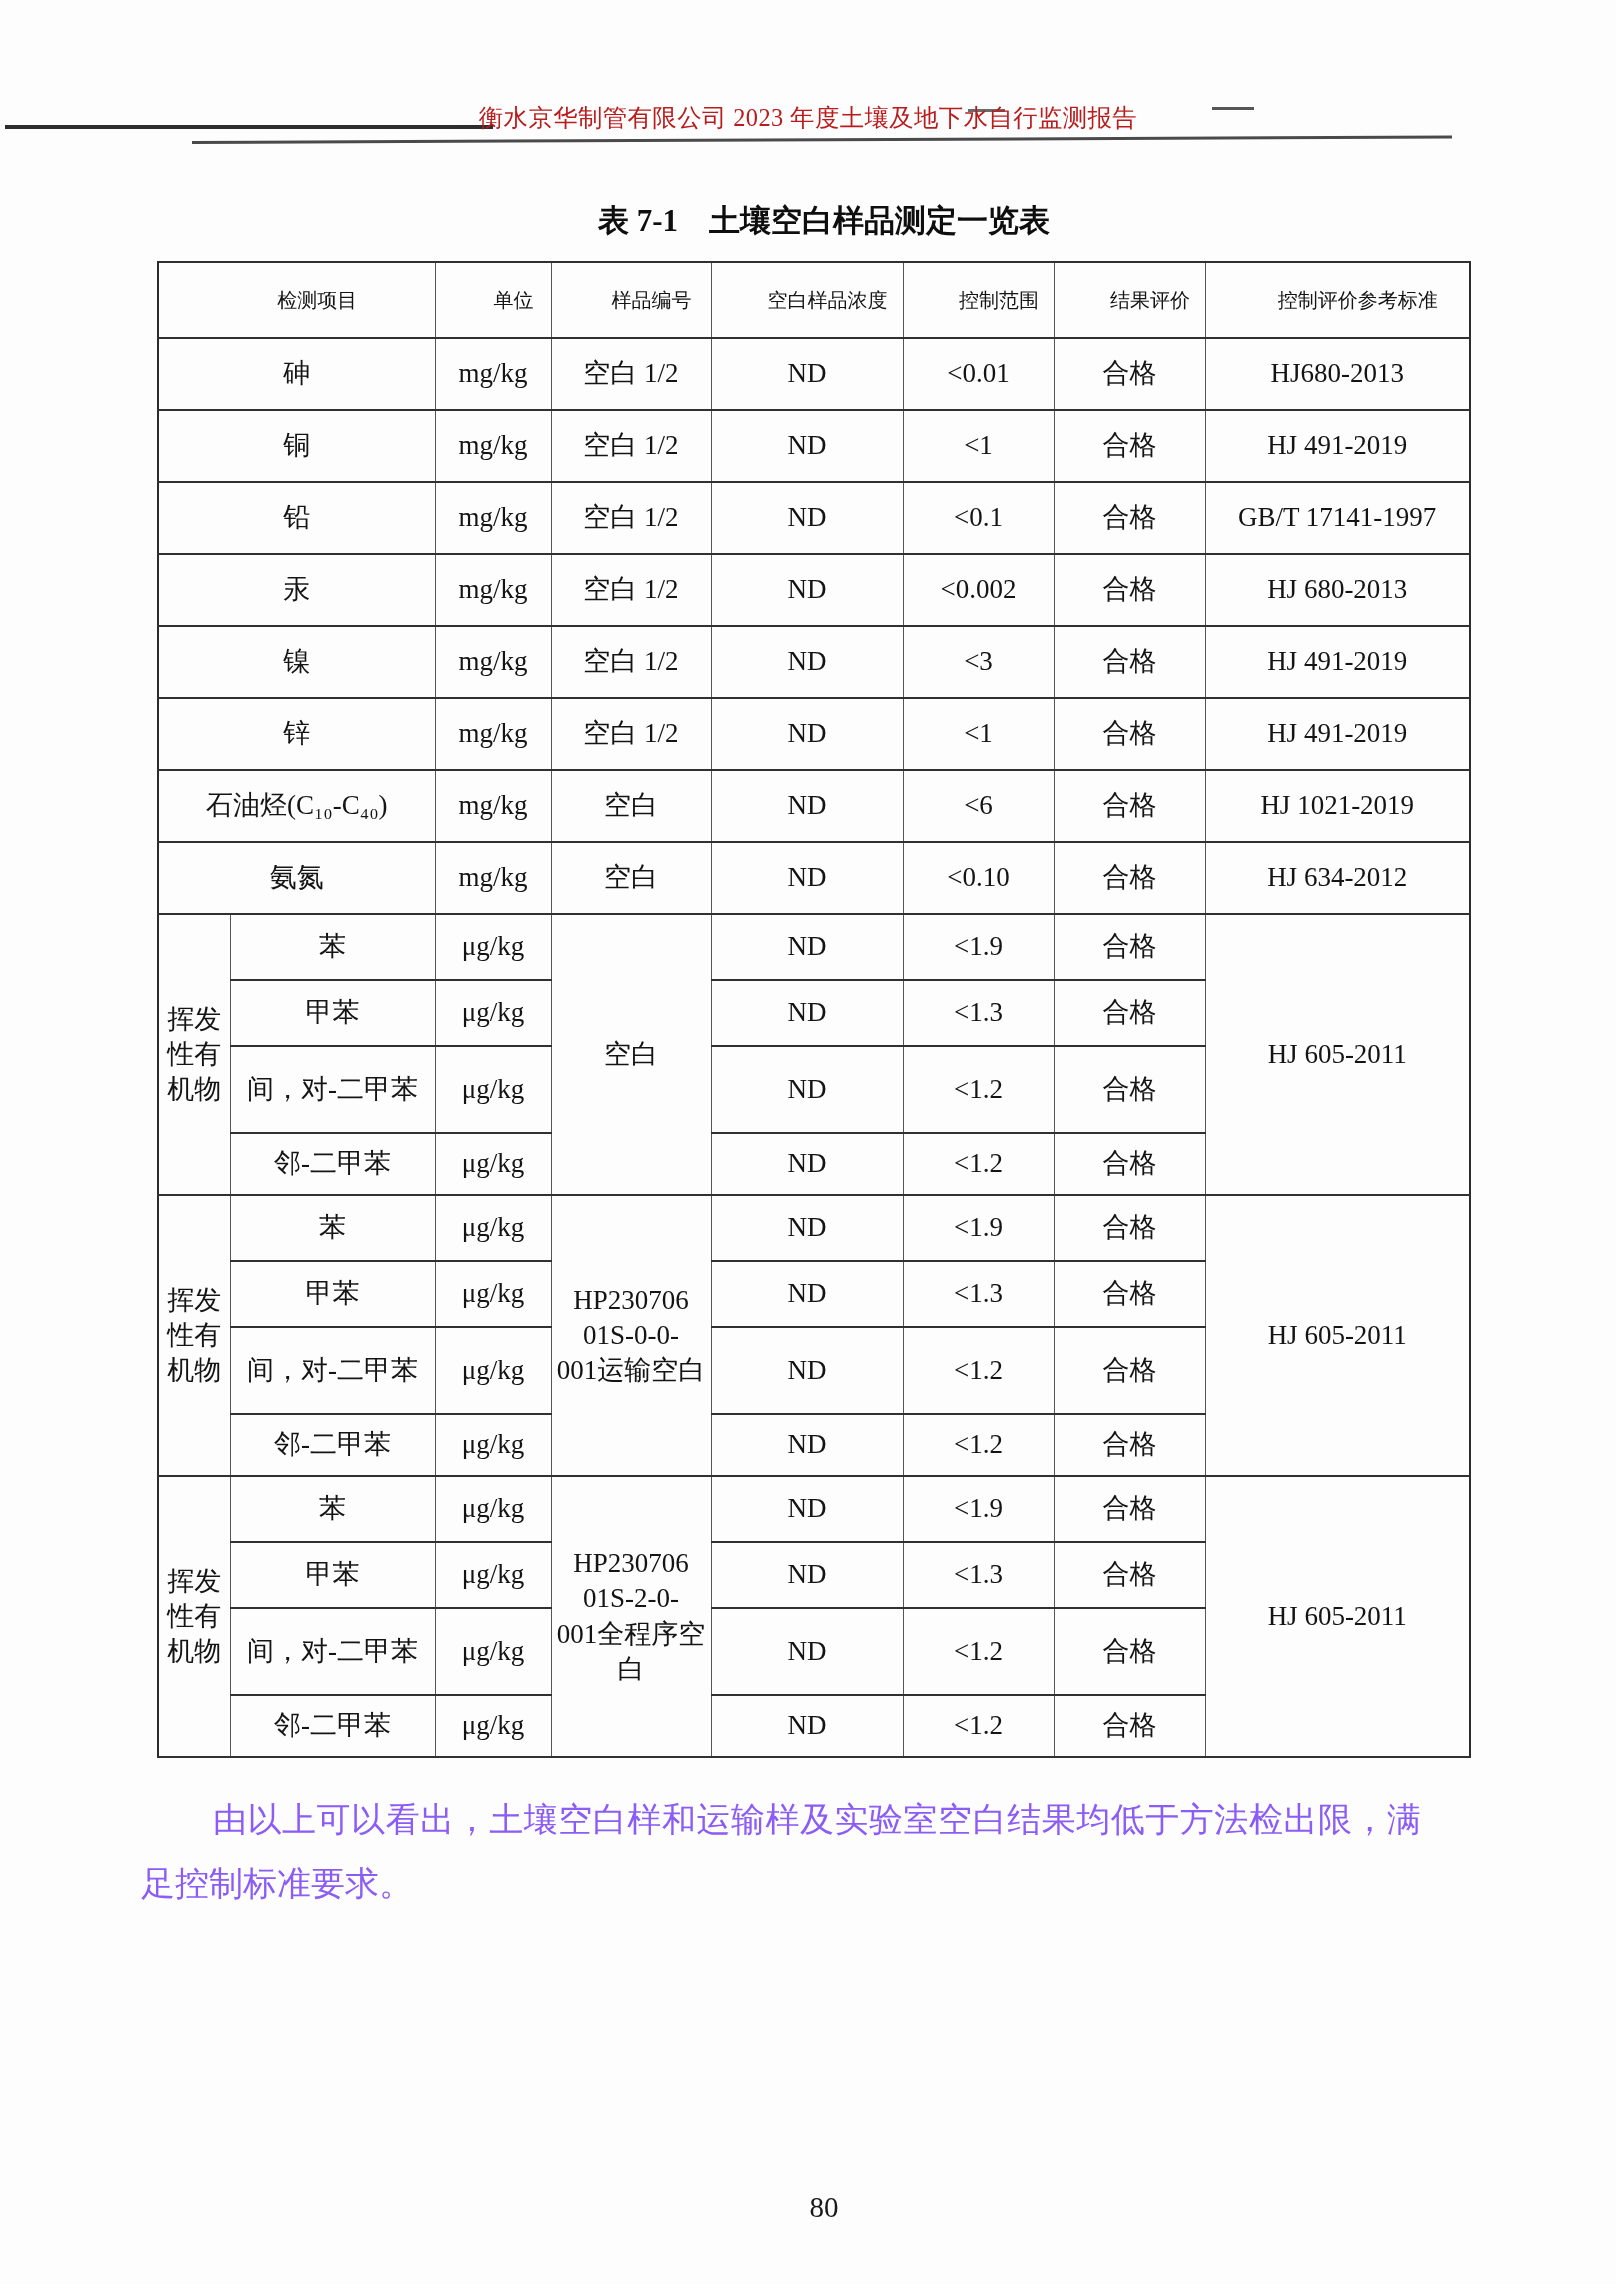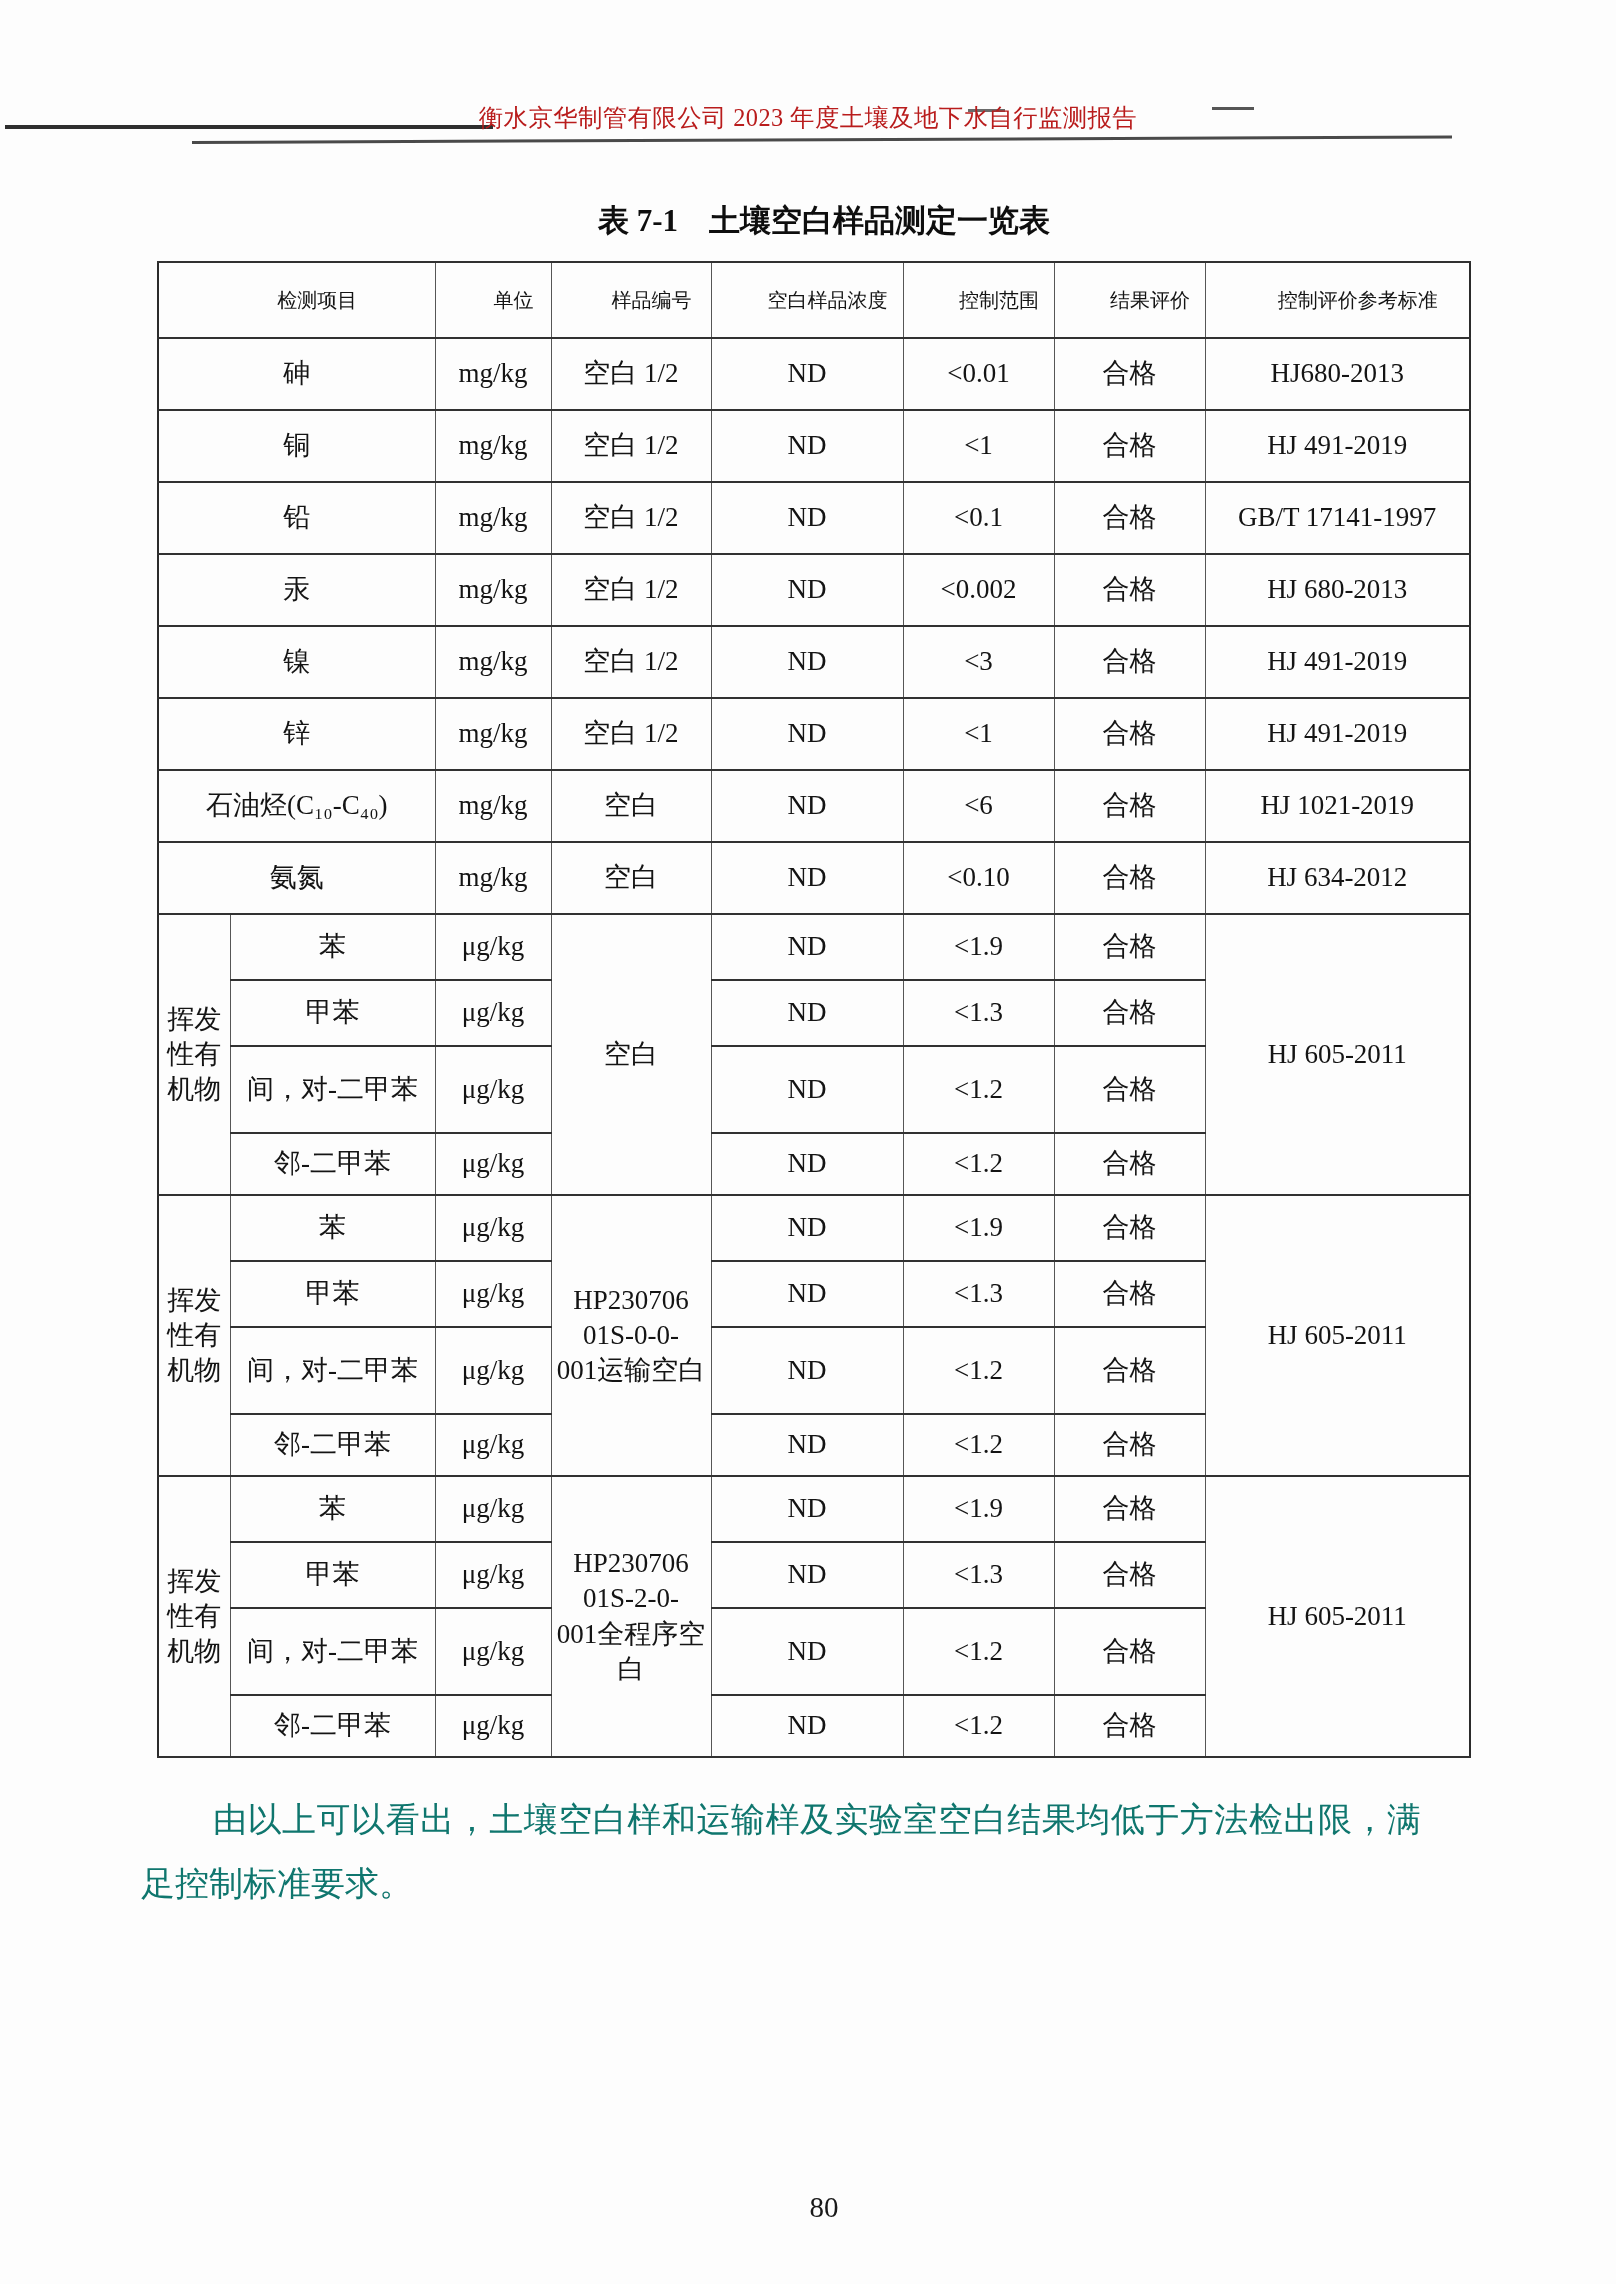--- a/index.html
+++ b/index.html
@@ -52,21 +52,21 @@
   .blank-table th{font-size:20px;padding-left:46px;}
   .h90{height:76px}.h86{height:72px}.h78{height:66px}.h103{height:87px}.h74{height:62px}
   .cell-sample{white-space:pre-line;word-break:break-all;font-size:26px;line-height:1.5;}
   .cell-std{font-size:26px;}
   .vlabel{padding:0 21px;font-size:26px;line-height:1.62;word-break:break-all;margin-top:23px;}
   
   .closing{
     position:absolute;left:141px;top:1788px;width:1280px;
     font-size:34px;line-height:64px;
     text-indent:72px;text-align:justify;
-    color:#0f766e;margin:0;
+    color:#8b5cf6;margin:0;
   }
   
   .page-num{
     position:absolute;top:2191px;left:0;width:100%;
     text-align:center;font-size:29px;color:#191919;padding-left:16px;
   }
 </style>
 </head>
 <body>
 

